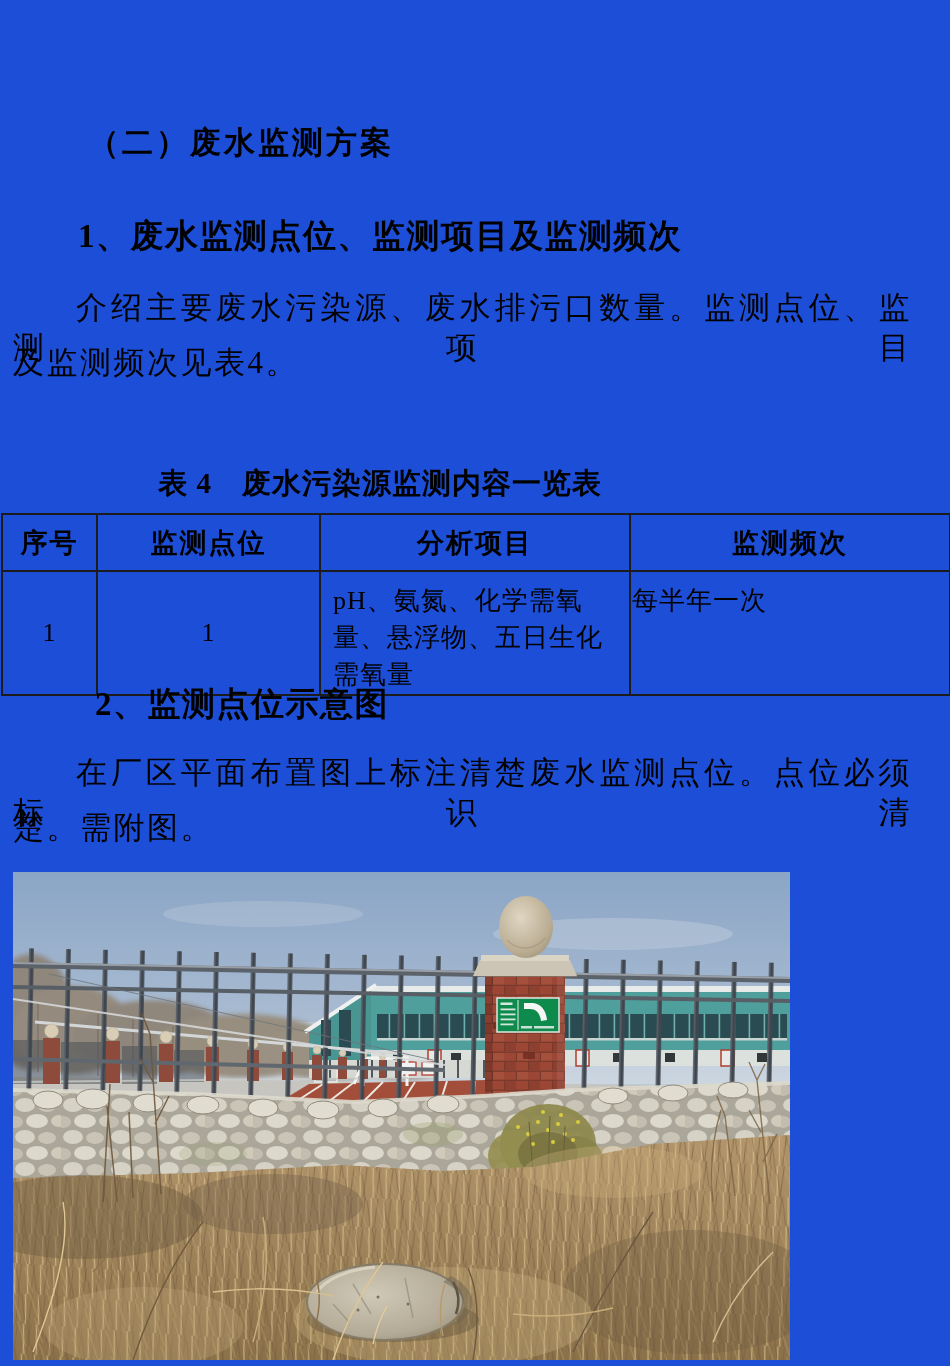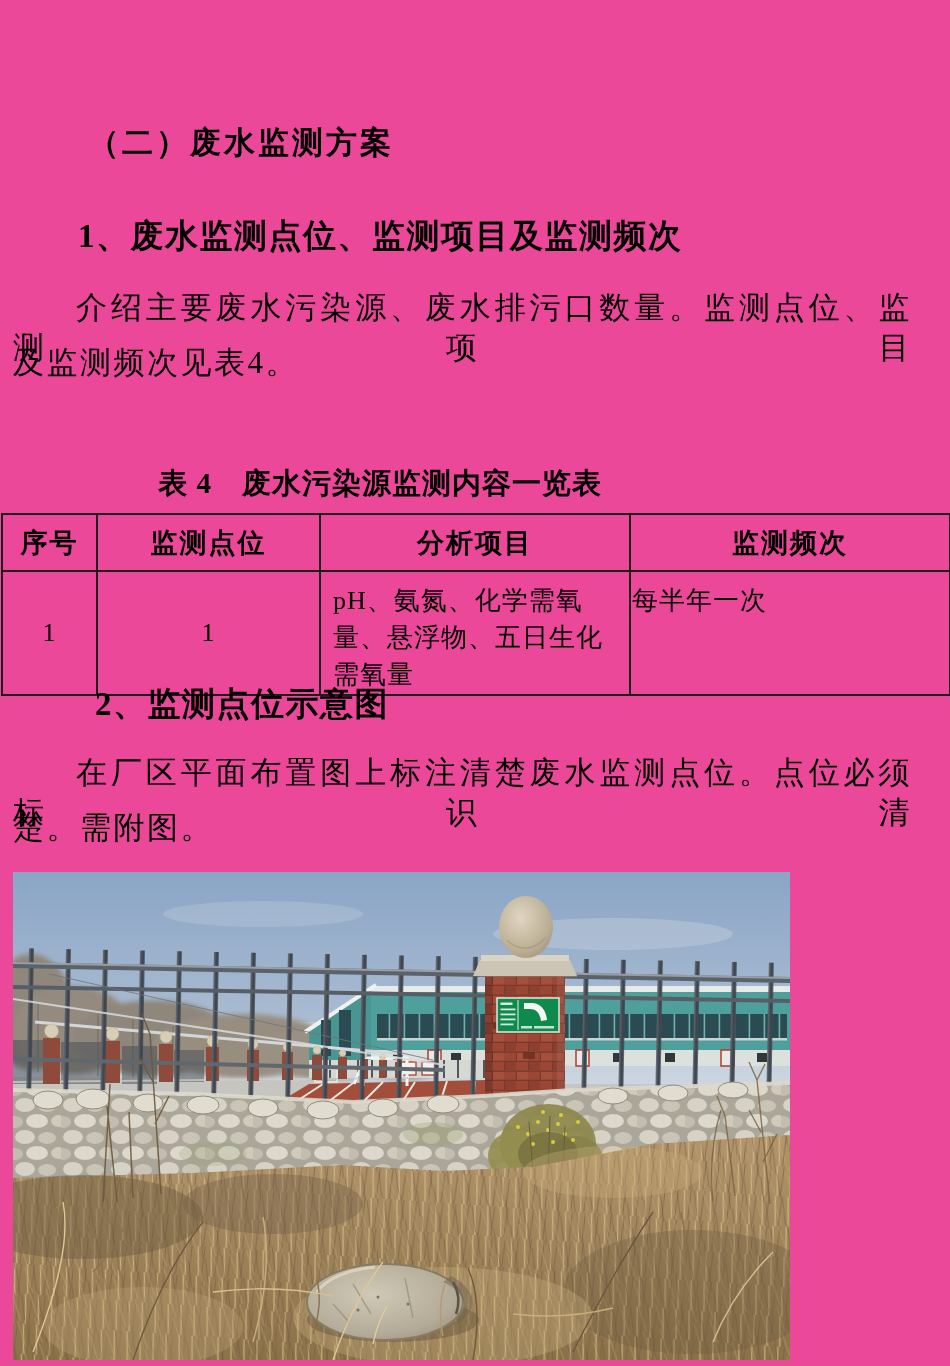--- a/index.html
+++ b/index.html
@@ -1,17 +1,17 @@
 <!DOCTYPE html>
 <html><head>
 <meta charset="utf-8">
 <style>
   html,body{margin:0;padding:0;background:#ffffff;}
   body{width:950px;height:1366px;position:relative;font-family:"Liberation Serif",serif;color:#000;}
-  .page{position:absolute;inset:0;background:#ec4899;overflow:hidden;}
+  .page{position:absolute;inset:0;background:#1d4ed8;overflow:hidden;}
   .h{position:absolute;margin:0;font-weight:700;white-space:nowrap;}
   .h1{left:88px;top:122px;font-size:31px;letter-spacing:3px;}
   .h2{left:78px;top:214px;font-size:33px;letter-spacing:1.5px;}
   .h3{left:95px;top:682px;font-size:33px;letter-spacing:1.5px;}
   .bodyline{position:absolute;left:13px;width:899px;font-size:31px;letter-spacing:2.5px;line-height:40px;}
   .jline{text-align:justify;}
   .jline::after{content:"";display:inline-block;width:100%;height:0;}
   .indent{text-indent:63px;}
   .table-title{position:absolute;top:464px;left:0;width:760px;text-align:center;font-weight:700;font-size:29px;letter-spacing:1px;}
   table.mon{position:absolute;top:513px;left:1px;width:948px;border-collapse:collapse;table-layout:fixed;}

